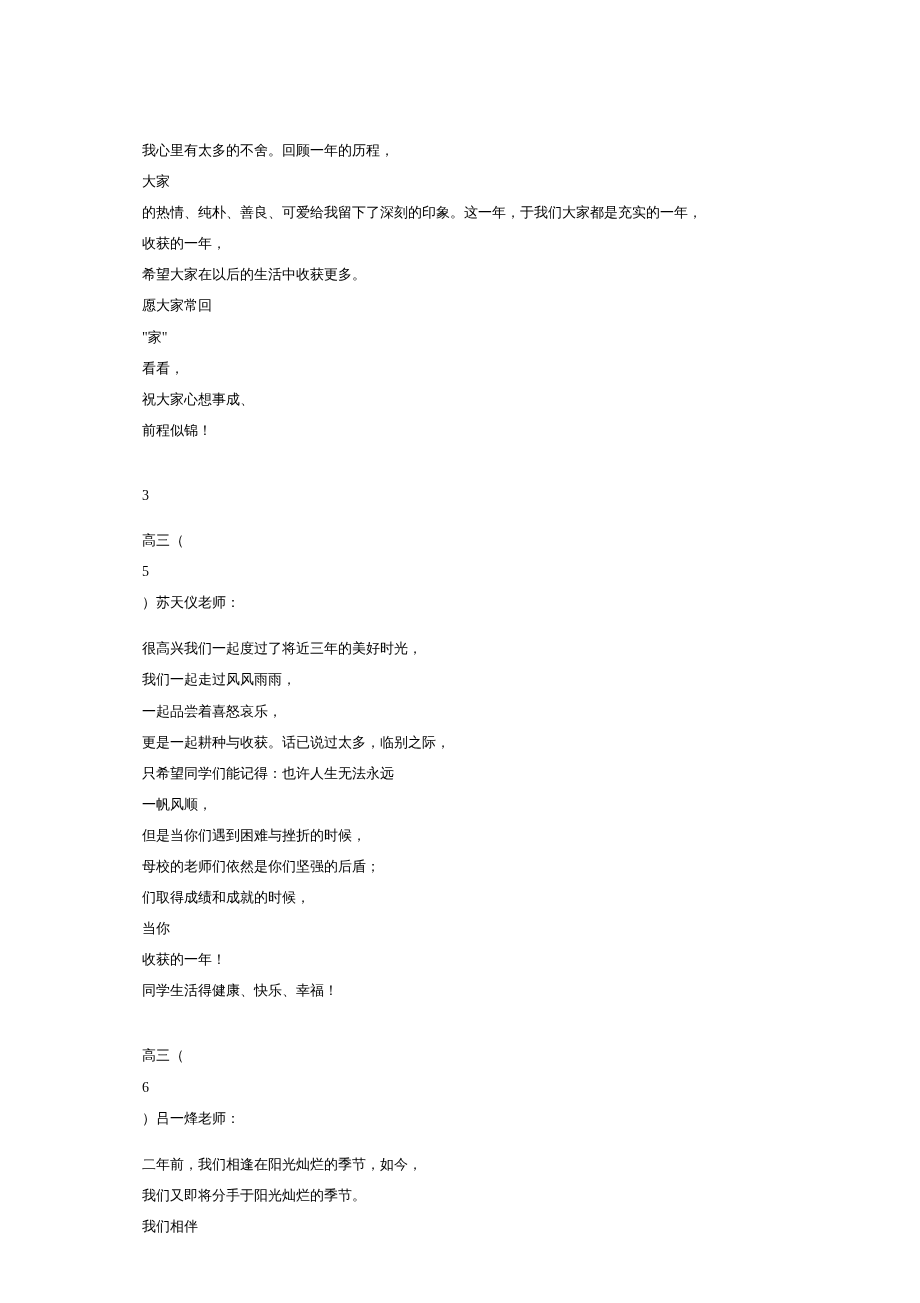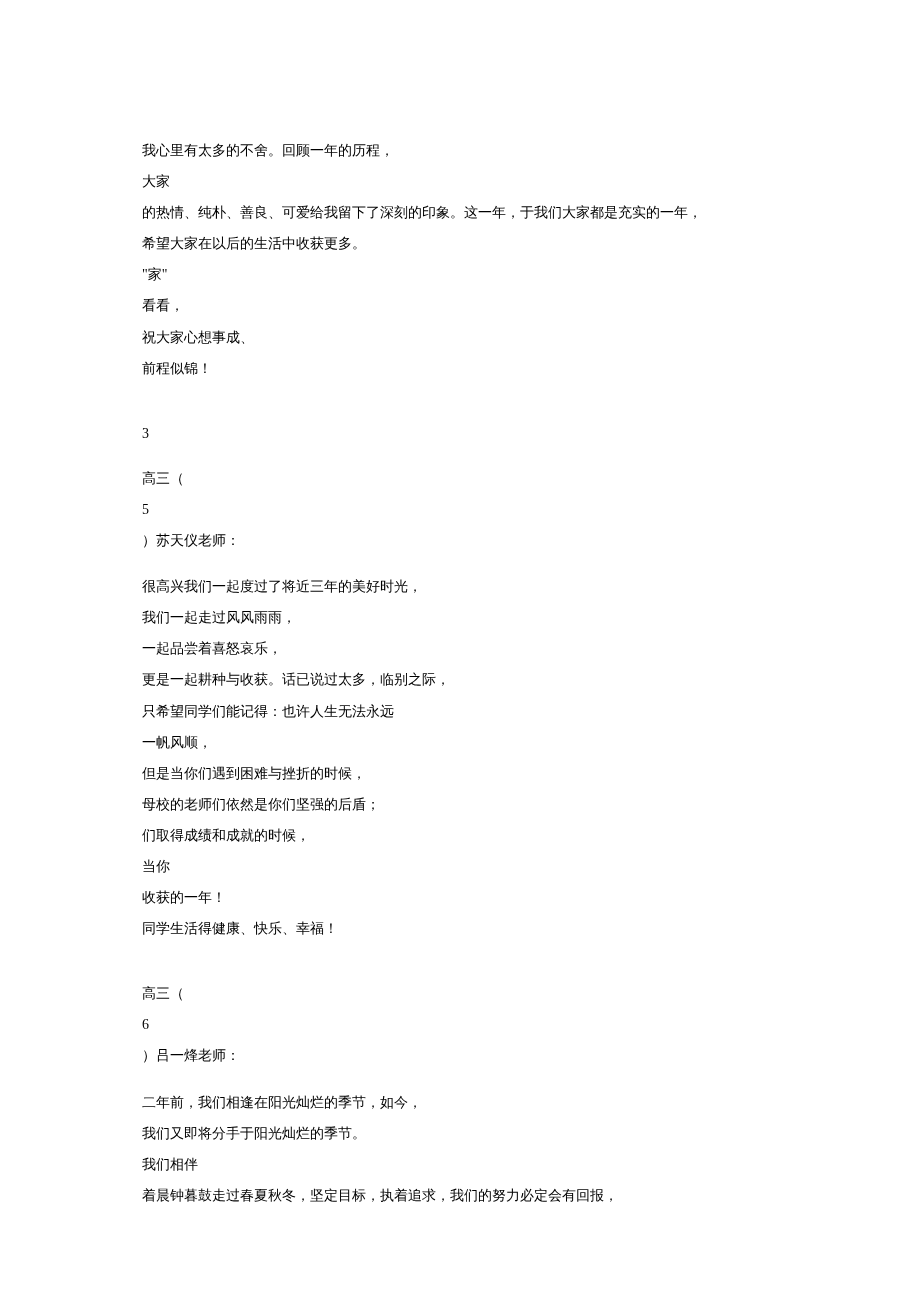--- a/index.html
+++ b/index.html
@@ -17,21 +17,23 @@
   .page-num { margin-top: 42px; margin-bottom: 22px; }
   .line { display: block; }
 </style>
 </head>
 <body>
 
 <div class="block">
   <span class="line">我心里有太多的不舍。回顾一年的历程，</span>
   <span class="line">大家</span>
   <span class="line">的热情、纯朴、善良、可爱给我留下了深刻的印象。这一年，于我们大家都是充实的一年，</span>
+  <span class="line">收获的一年，</span>
   <span class="line">希望大家在以后的生活中收获更多。</span>
+  <span class="line">愿大家常回</span>
   <span class="line">"家"</span>
   <span class="line">看看，</span>
   <span class="line">祝大家心想事成、</span>
   <span class="line">前程似锦！</span>
 </div>
 
 <div class="page-num">
   <span class="line">3</span>
 </div>
 
@@ -59,14 +61,13 @@
 <div class="block" style="margin-top:42px;">
   <span class="line">高三（</span>
   <span class="line">6</span>
   <span class="line">）吕一烽老师：</span>
 </div>
 
 <div class="block">
   <span class="line">二年前，我们相逢在阳光灿烂的季节，如今，</span>
   <span class="line">我们又即将分手于阳光灿烂的季节。</span>
   <span class="line">我们相伴</span>
-  <span class="line">着晨钟暮鼓走过春夏秋冬，坚定目标，执着追求，我们的努力必定会有回报，</span>
 </div>
 
 </body></html>

